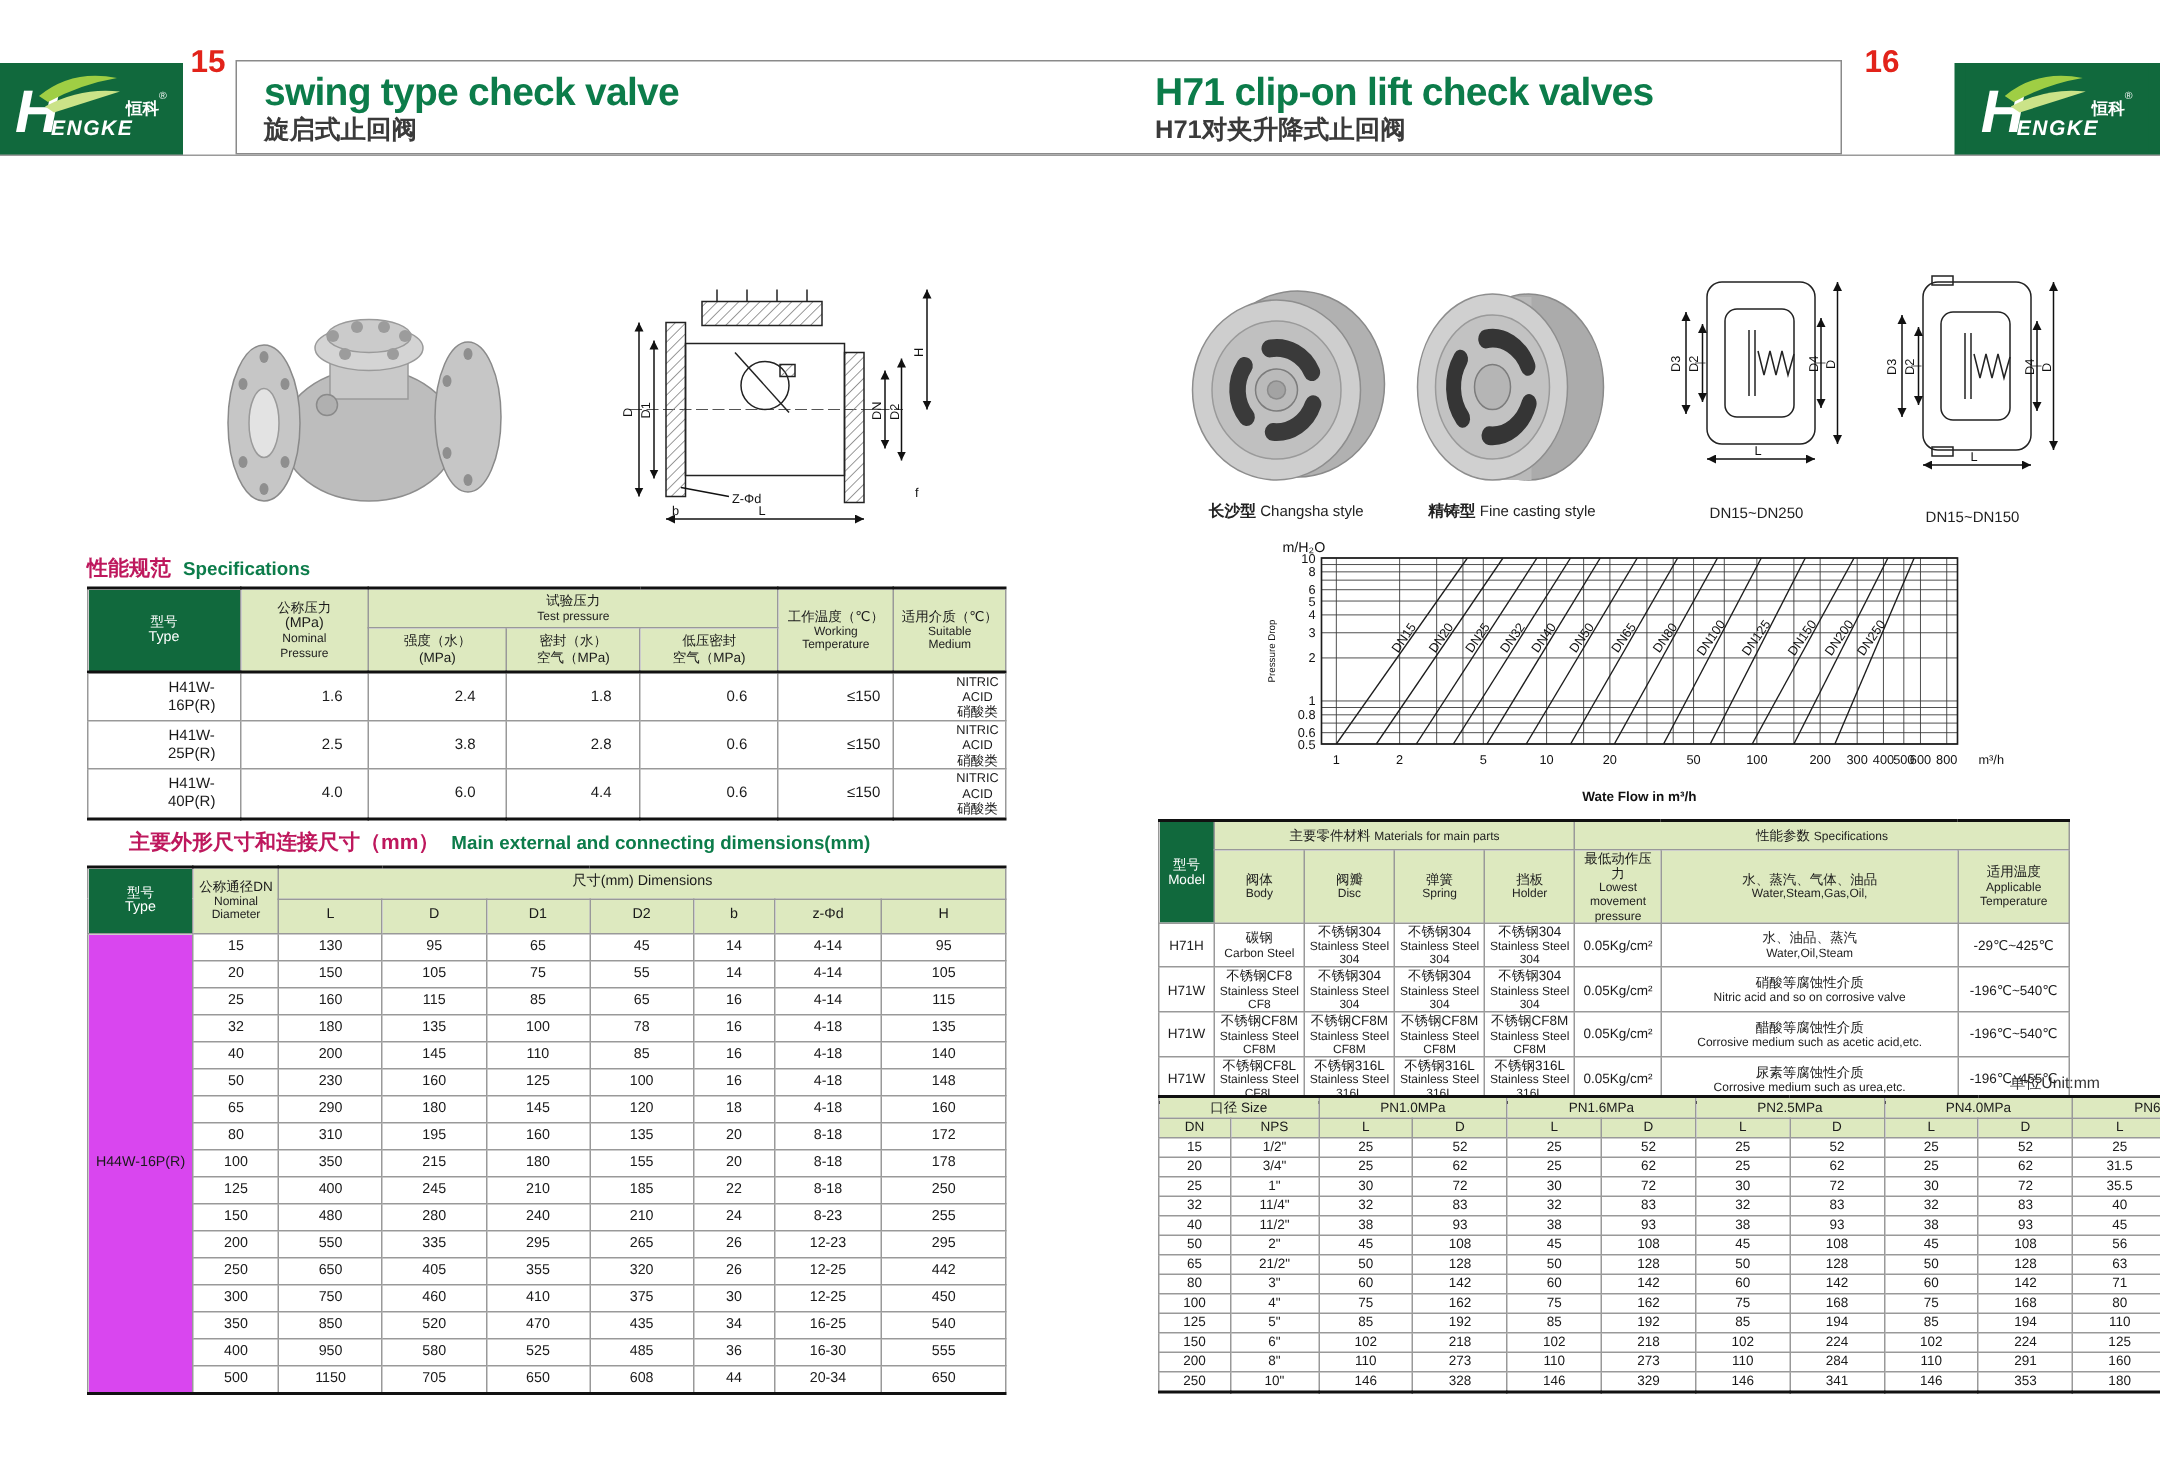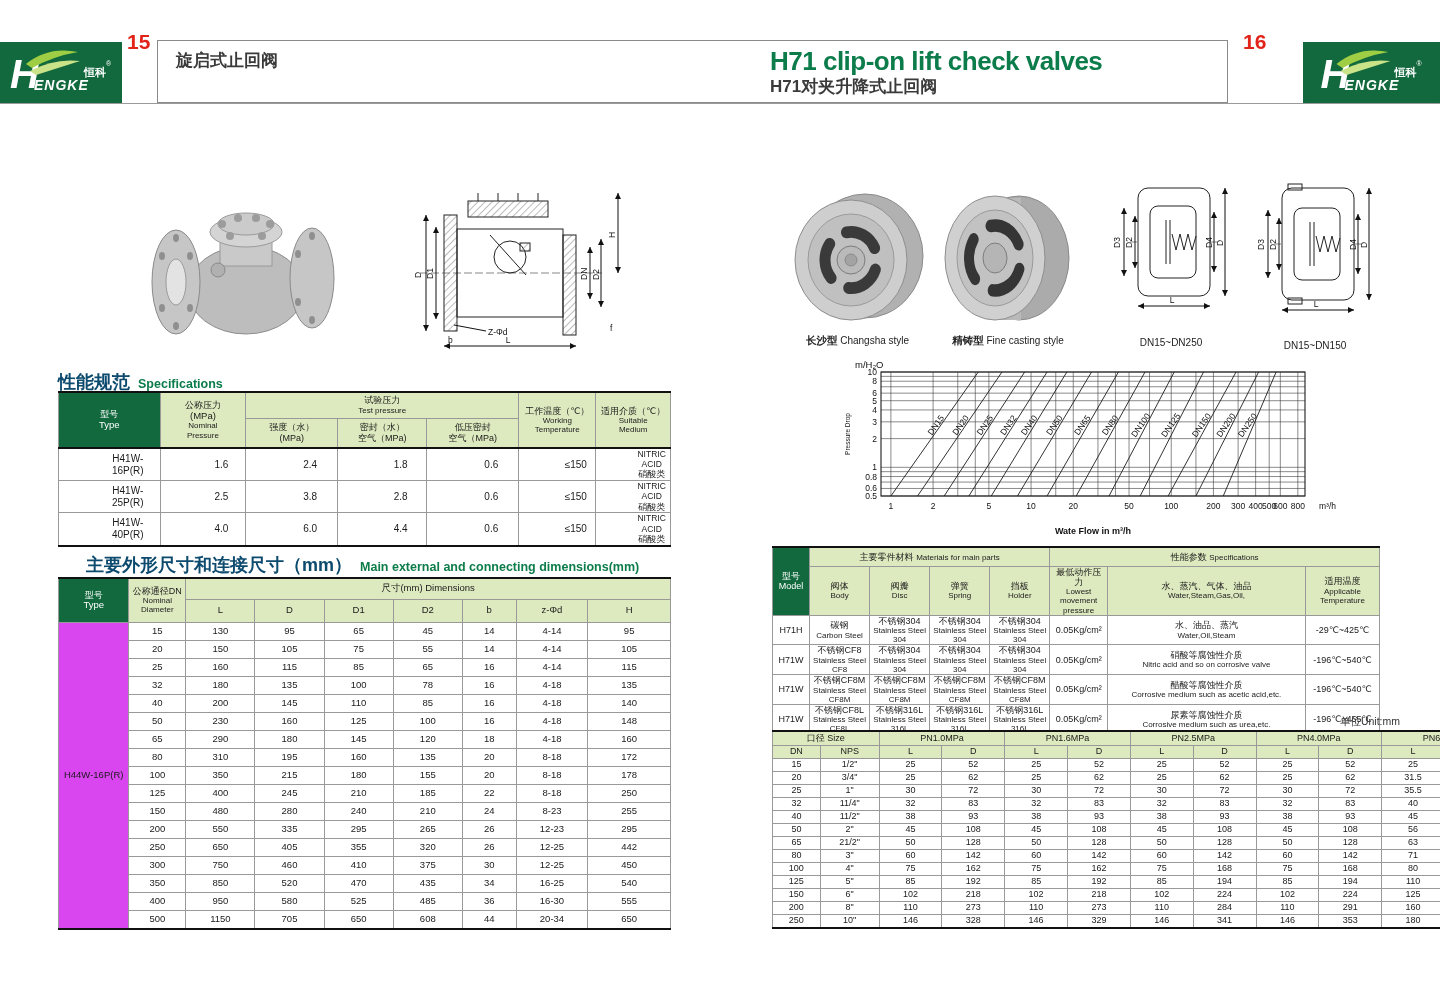--- a/index.html
+++ b/index.html
@@ -10,21 +10,21 @@
   
   .logo-block{width:122px;height:62px;background:#11693d;}
   .hdr-rule{left:0;top:103px;width:1440px;height:1px;background:#9a9a9a;}
   .pagenum{font-size:21px;font-weight:bold;color:#e2231a;}
   .title-box{left:157px;top:40px;width:1069px;height:61px;border:1px solid #8a8a8a;background:#fff;}
   .title-en{font-size:26px;font-weight:bold;color:#0c7c4a;letter-spacing:-0.5px;line-height:1;}
   .title-zh{font-size:17px;font-weight:bold;color:#3a3a3a;margin-top:4px;line-height:1;}
 
   
   .sec-title{display:flex;align-items:baseline;gap:8px;white-space:nowrap;}
-  .sec-zh{font-size:18px;font-weight:bold;color:#0c4a6e;}
+  .sec-zh{font-size:14px;font-weight:bold;color:#be185d;}
   .sec-en{font-size:12.5px;font-weight:bold;color:#0c7c4a;}
   .unit-label{font-size:10.5px;color:#333;text-align:right;}
 
   
   table{border-collapse:collapse;table-layout:fixed;width:100%;}
   td,th{border:1px solid #999;text-align:center;vertical-align:middle;padding:0 2px;
         font-weight:normal;line-height:1.15;overflow:hidden;}
   .hdark{background:#11693d;color:#fff;}
   .hlight{background:#dde9bf;}
   .tthick-top{border-top:2px solid #111;}
@@ -80,20 +80,21 @@
       <path d="M30,29 Q54,16 80,19 Q58,26 36,33 Z" fill="#cbe388"></path>
       <text x="34" y="48" font-size="14" font-weight="bold" font-style="italic" fill="#fff" letter-spacing="1" font-family="Liberation Sans,sans-serif">ENGKE</text>
       <text x="84" y="34" font-size="11" font-weight="bold" fill="#fff">恒科</text>
       <text x="106" y="24" font-size="7" fill="#fff">®</text>
     </svg>
   </div>
   <div class="abs pagenum" style="left:127px;top:30px;">15</div>
 
   <div class="abs title-box">
     <div class="abs" style="left:18px;top:7px;">
+      <div class="title-en">swing type check valve</div>
       <div class="title-zh">旋启式止回阀</div>
     </div>
     <div class="abs" style="left:612px;top:7px;">
       <div class="title-en">H71 clip-on lift check valves</div>
       <div class="title-zh">H71对夹升降式止回阀</div>
     </div>
   </div>
 
   <div class="abs pagenum" style="left:1243px;top:30px;">16</div>
   <div class="abs logo-block" style="left:1303px;top:42px;width:137px;">

